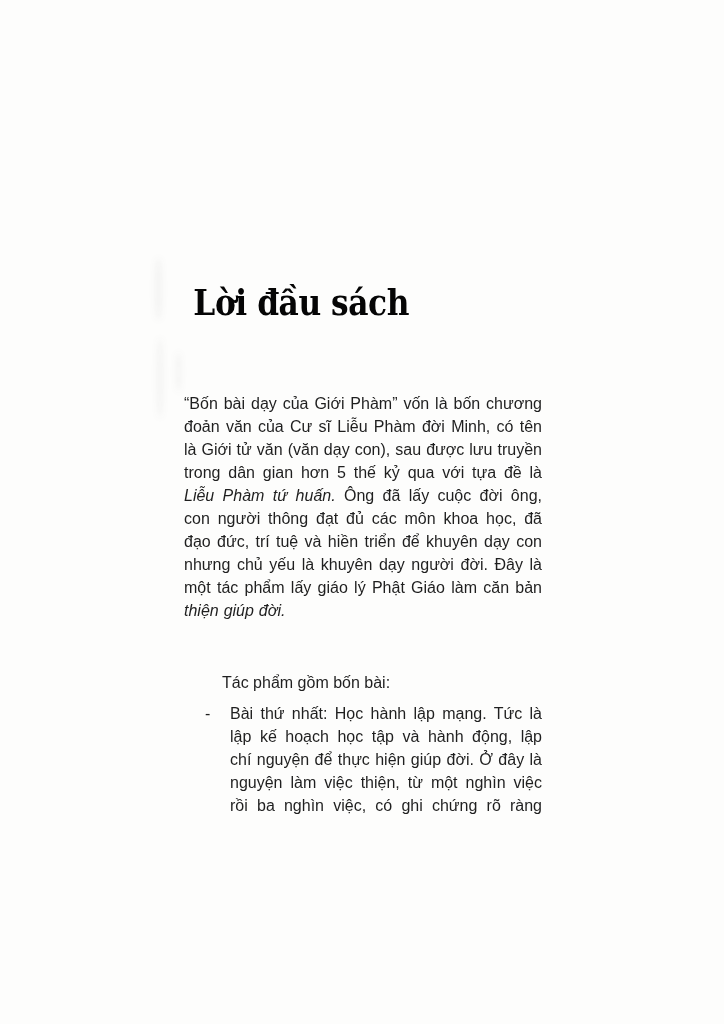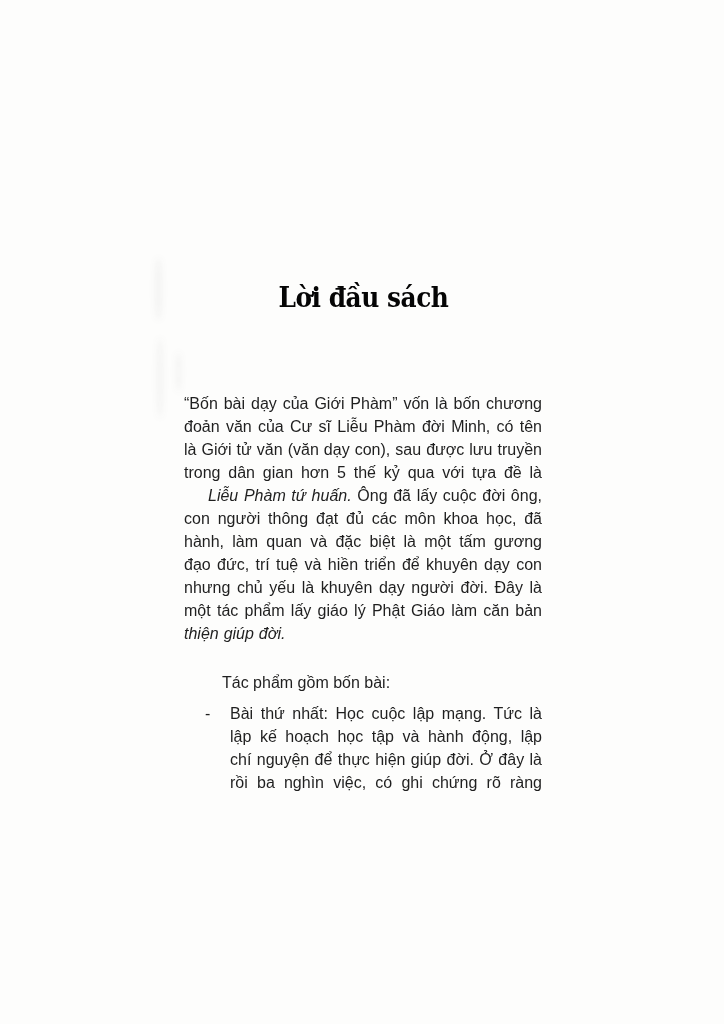--- a/index.html
+++ b/index.html
@@ -25,24 +25,24 @@
   }
   .a1 { left: 155px; top: 258px; width: 7px; height: 62px; }
   .a2 { left: 157px; top: 338px; width: 6px; height: 80px; }
   .a3 { left: 176px; top: 352px; width: 5px; height: 40px; }
 
   .doc-title {
     position: absolute;
     top: 282px;
     left: 184px;
     width: 358px;
-    text-align: center;
+    text-align: left;
     font-family: "DejaVu Serif", serif;
     font-weight: bold;
-    font-size: 27px;
+    font-size: 34px;
     color: #050505;
     letter-spacing: -0.5px;
   }
   .doc-title .squeeze {
     display: inline-block;
     transform: scaleX(0.92) scaleY(1.05);
     transform-origin: center;
   }
 
   .textcol {
@@ -66,21 +66,21 @@
   .tline-last {
     text-align-last: left;
     font-style: italic;
   }
   .bullet-marker {
     position: absolute;
     left: 21px;
     top: 0;
     line-height: 23px;
   }
-  i { font-style: italic; margin-left: 24px; }
+  i { font-style: italic; }
 </style>
 </head>
 <body>
 
 <div class="page">
 
   <div class="artifact a1"></div>
   <div class="artifact a2"></div>
   <div class="artifact a3"></div>
 
@@ -88,32 +88,32 @@
     <span class="squeeze">Lời đầu sách</span>
   </div>
 
   <div class="textcol intro">
       <div class="tline"><span>“Bốn bài dạy của Giới Phàm” vốn là bốn chương</span></div>
       <div class="tline"><span>đoản văn của Cư sĩ Liễu Phàm đời Minh, có tên</span></div>
       <div class="tline"><span>là Giới tử văn (văn dạy con), sau được lưu truyền</span></div>
       <div class="tline"><span>trong dân gian hơn 5 thế kỷ qua với tựa đề là</span></div>
       <div class="tline"><i>Liễu Phàm tứ huấn.</i><span> Ông đã lấy cuộc đời ông, một</span></div>
       <div class="tline"><span>con người thông đạt đủ các môn khoa học, đã học</span></div>
-      <div class="tline"><span>hành, làm quan và đặc biệt là một tấm gương</span></div>
       <div class="tline"><span>đạo đức, trí tuệ và hiền triển để khuyên dạy con</span></div>
       <div class="tline"><span>nhưng chủ yếu là khuyên dạy người đời. Đây là</span></div>
       <div class="tline"><span>một tác phẩm lấy giáo lý Phật Giáo làm căn bản</span></div>
       <div class="tline tline-last"><span>thiện giúp đời.</span></div>
     </div>
 
   <div class="textcol list-intro">Tác phẩm gồm bốn bài:</div>
 
   <div class="textcol bullet">
     <span class="bullet-marker">-</span>
     <div>
-        <div class="tline"><span>Bài thứ nhất: Học cuộc lập mạng. Tức là</span></div>
+        <div class="tline"><span>Bài thứ nhất: Học hành lập mạng. Tức là</span></div>
         <div class="tline"><span>lập kế hoạch học tập và hành động, lập</span></div>
         <div class="tline"><span>chí nguyện để thực hiện giúp đời. Ở đây là</span></div>
+        <div class="tline"><span>nguyện làm việc thiện, từ một nghìn việc</span></div>
         <div class="tline"><span>rồi ba nghìn việc, có ghi chứng rõ ràng</span></div>
       </div>
   </div>
 
 </div>
 
 </body></html>

